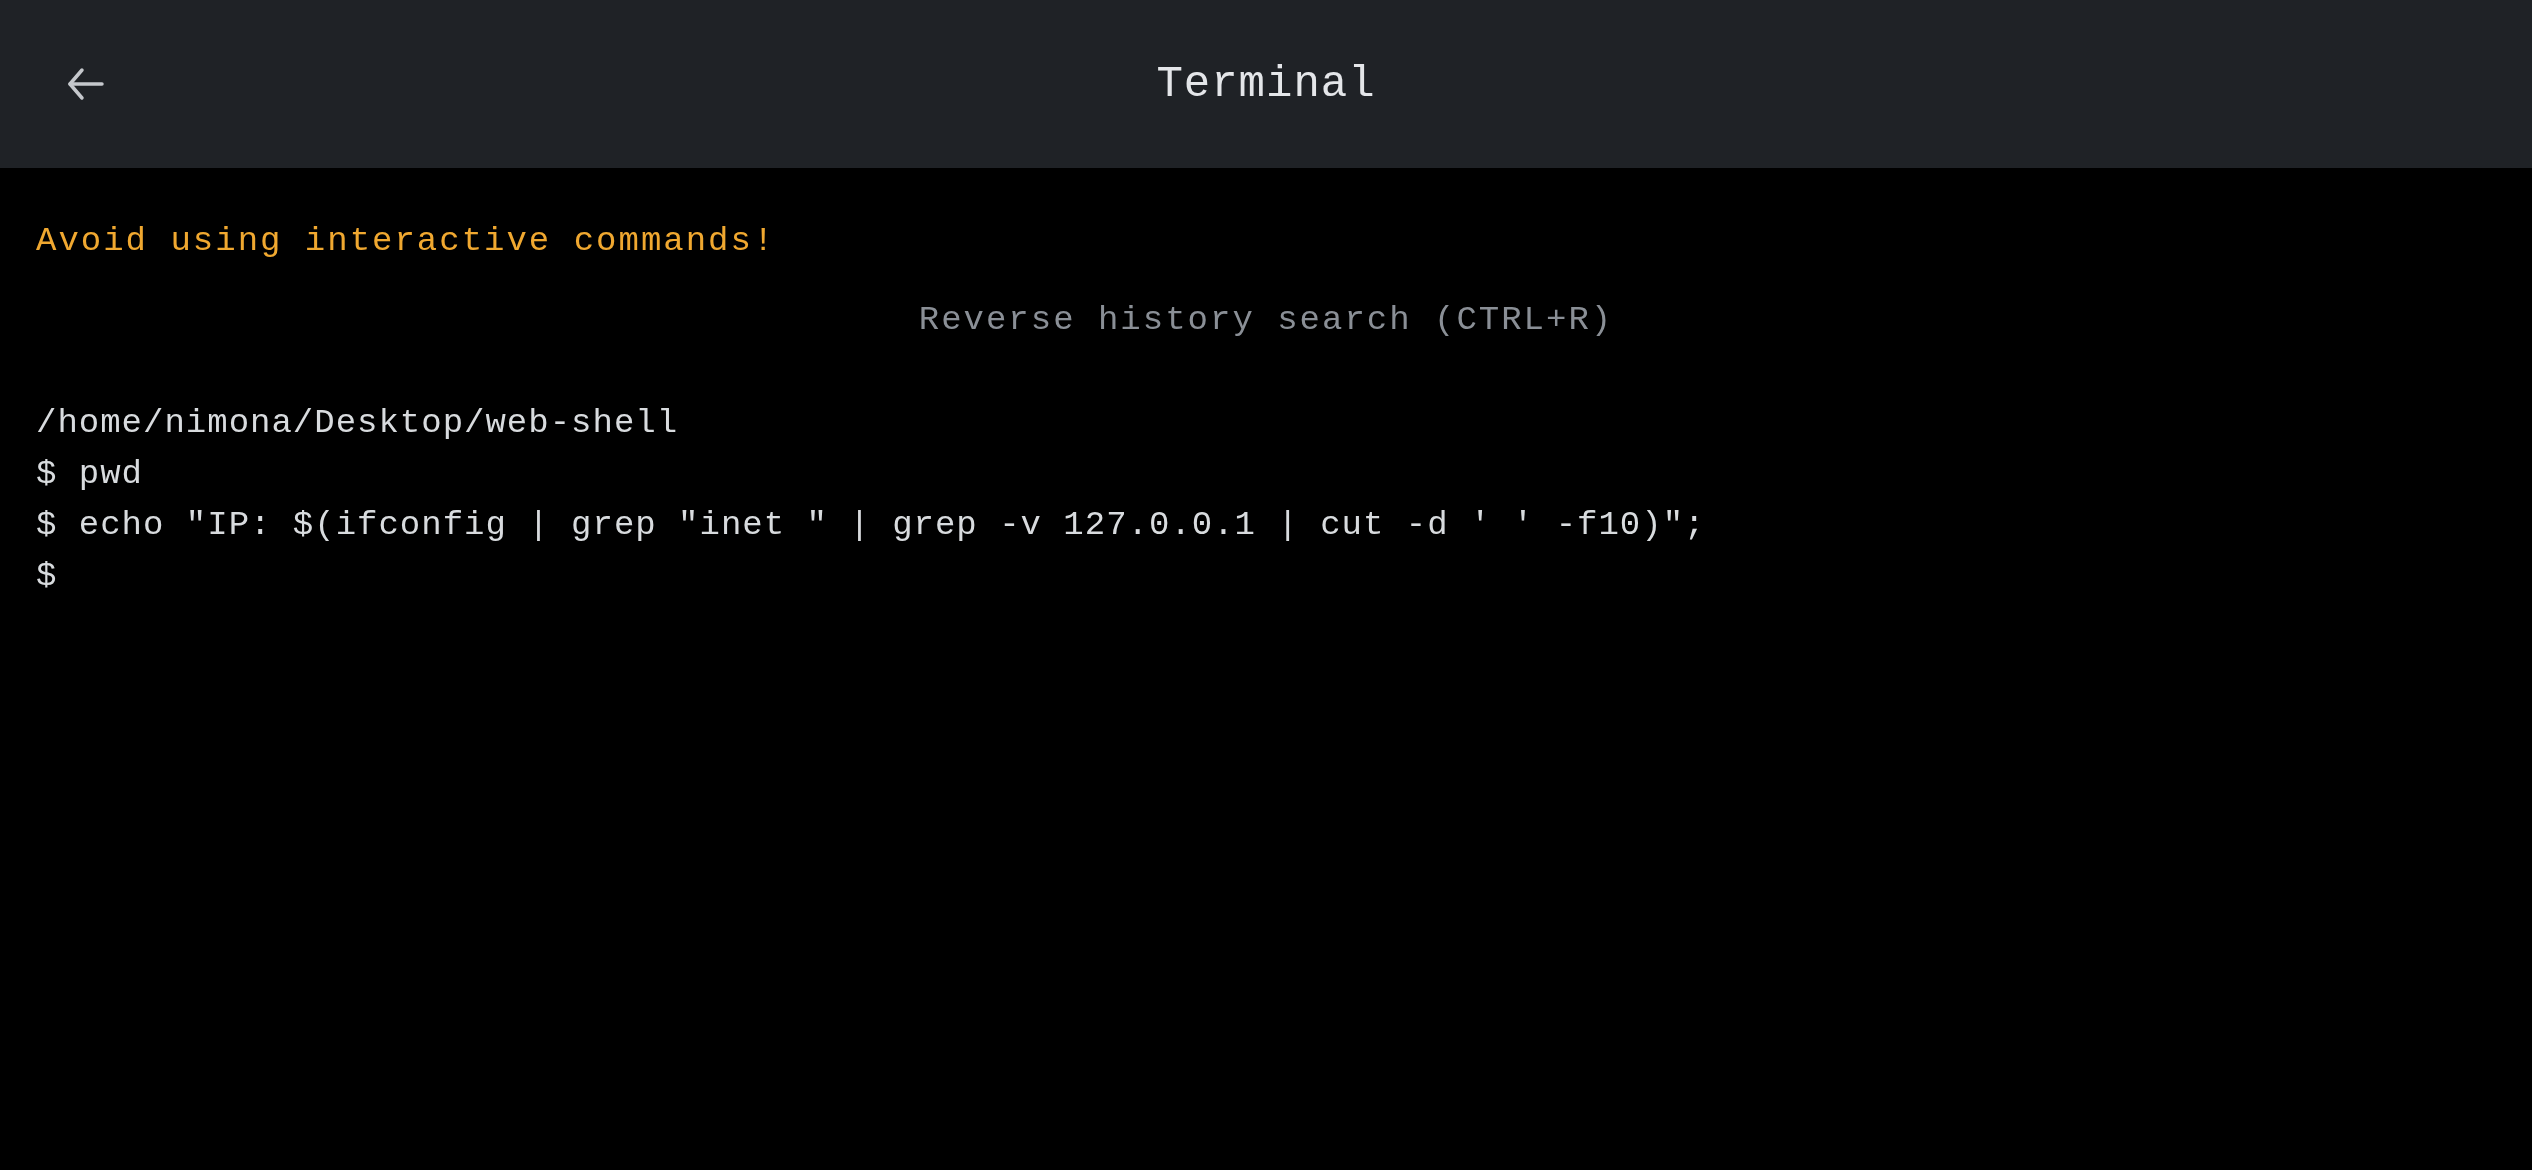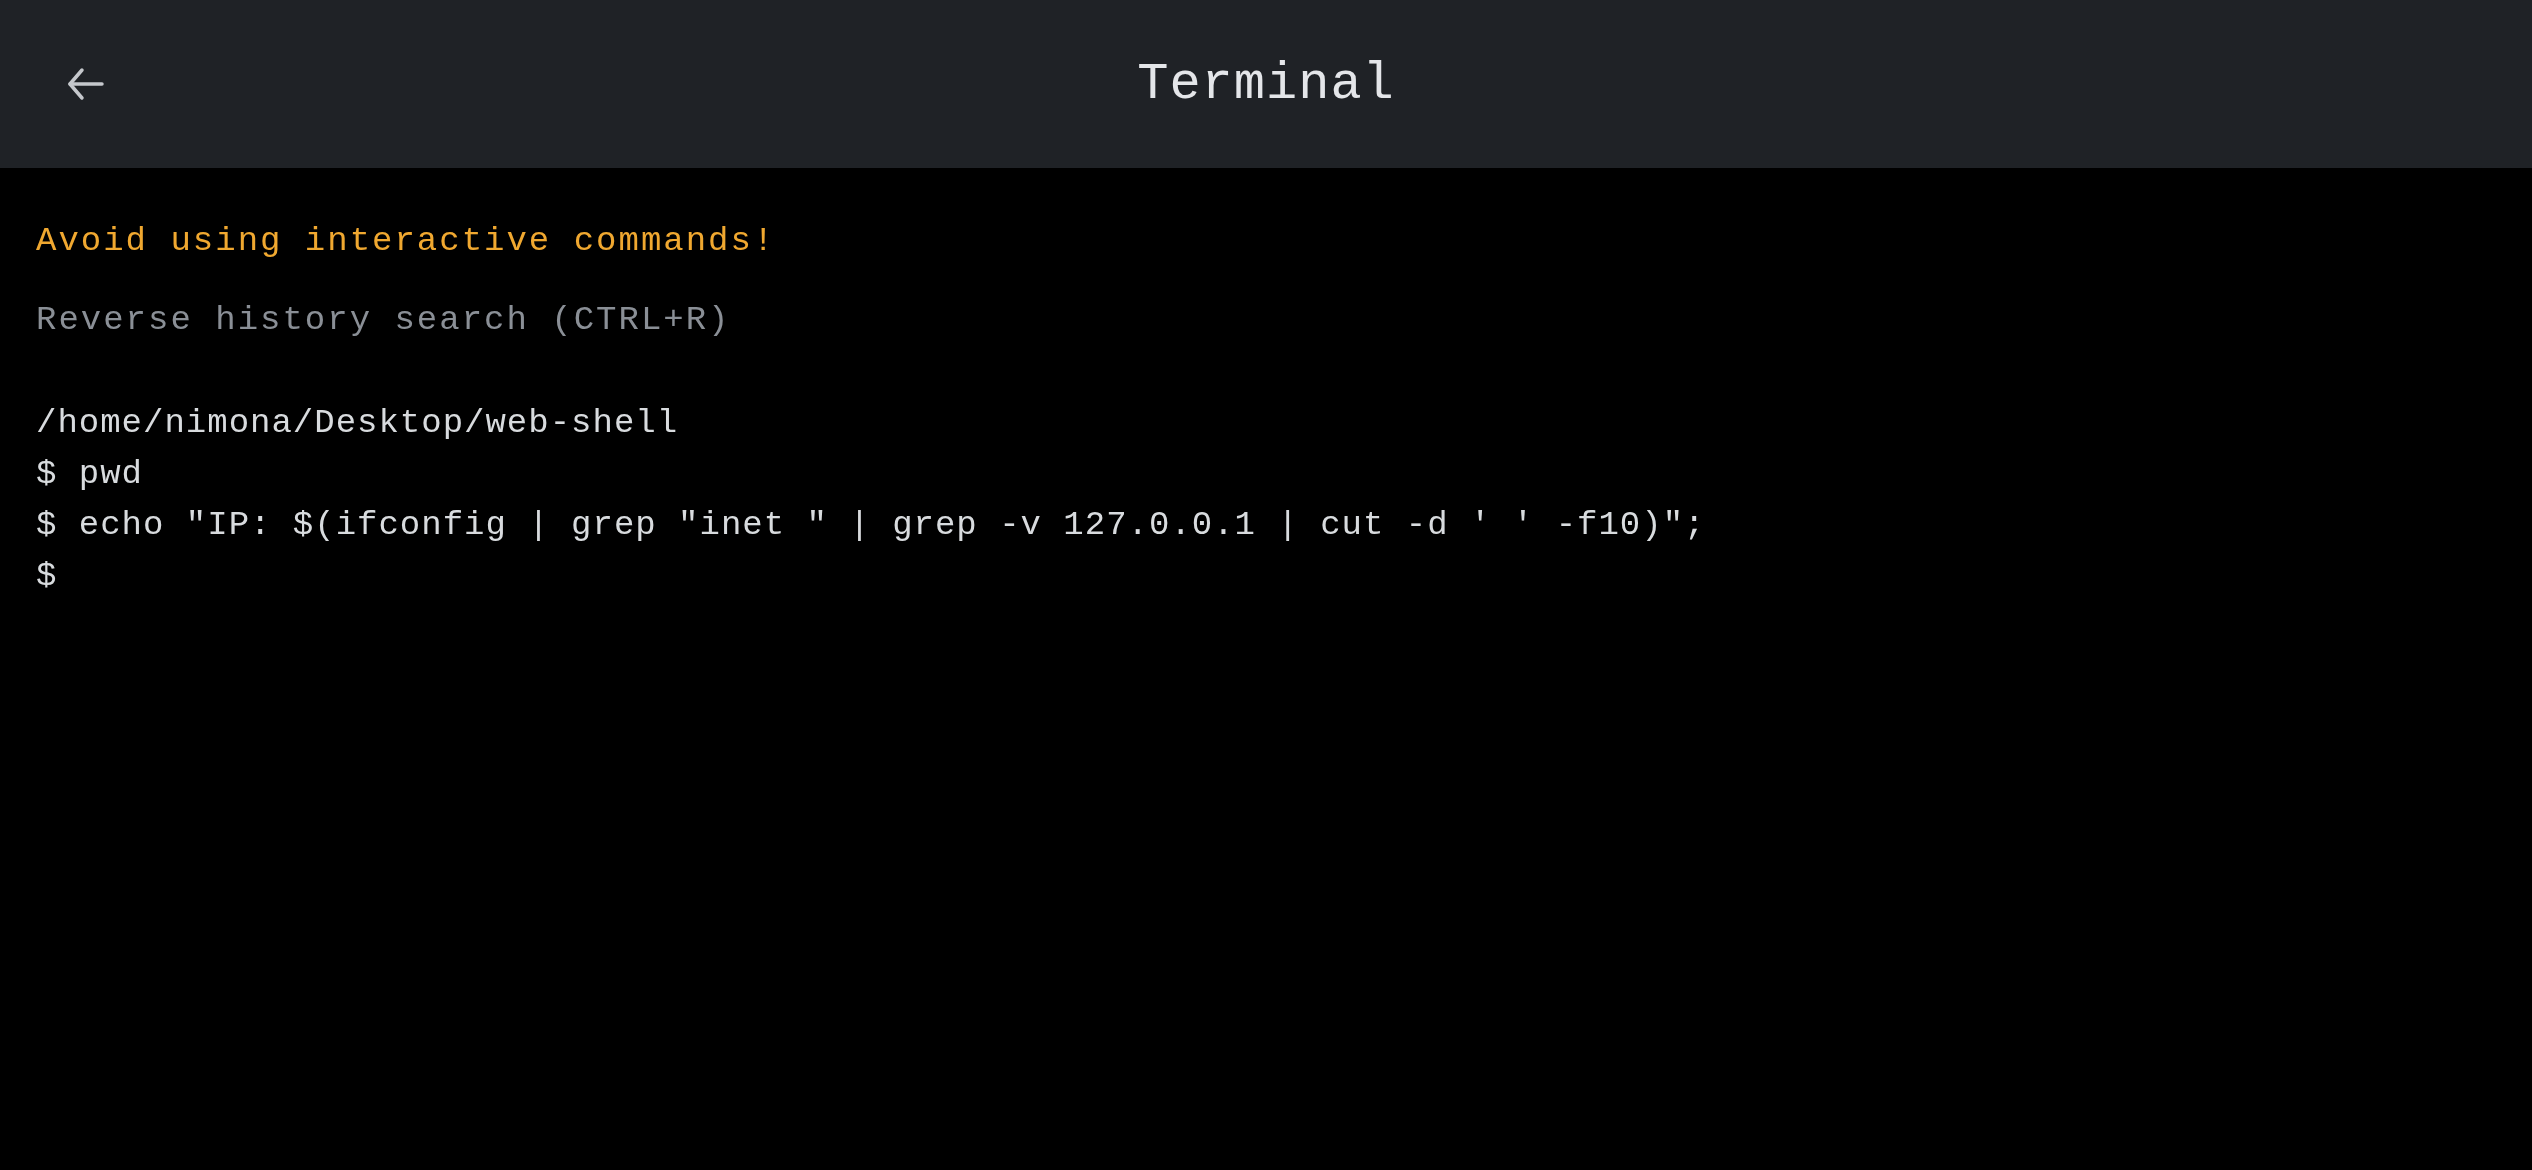--- a/index.html
+++ b/index.html
@@ -40,39 +40,40 @@
       stroke: #c5c8cc;
       stroke-width: 3.5;
       fill: none;
       stroke-linecap: round;
       stroke-linejoin: round;
     }
     .title {
       width: 100%;
       text-align: center;
       color: #e4e6e9;
-      font-size: 52px;
+      font-size: 44px;
       font-weight: 500;
       letter-spacing: 1px;
       font-family: "SF Mono", "Monaco", "Menlo", "Consolas", "Courier New", monospace;
     }
     .terminal-body {
       padding: 48px 36px;
       font-size: 34px;
       line-height: 1.5;
     }
     .warning {
       color: #f0a830;
       margin-bottom: 28px;
       letter-spacing: 2px;
     }
     .search-hint {
       color: #8a8f96;
       margin-bottom: 52px;
       letter-spacing: 2px;
+      text-align: center;
     }
     .term-line {
       color: #d8dbde;
       white-space: pre;
       letter-spacing: 1px;
     }
     .prompt {
       color: #d8dbde;
     }
     .input-line {

